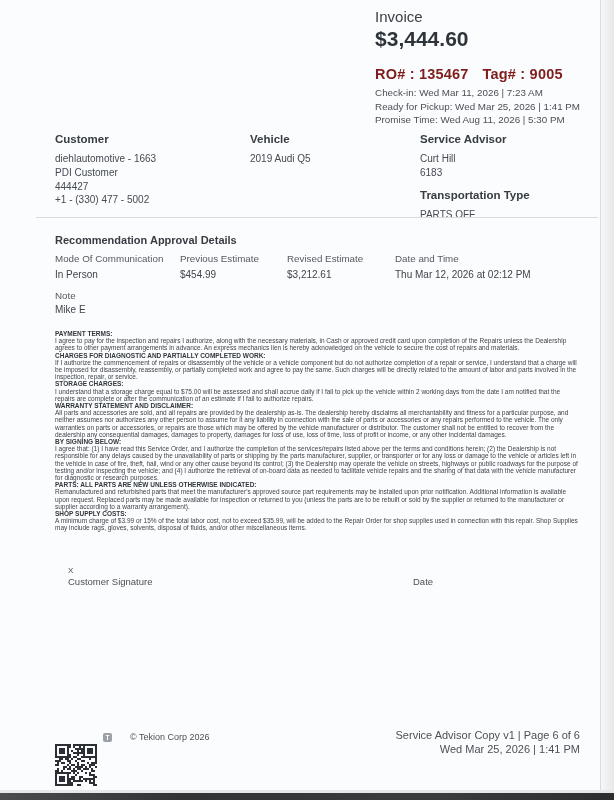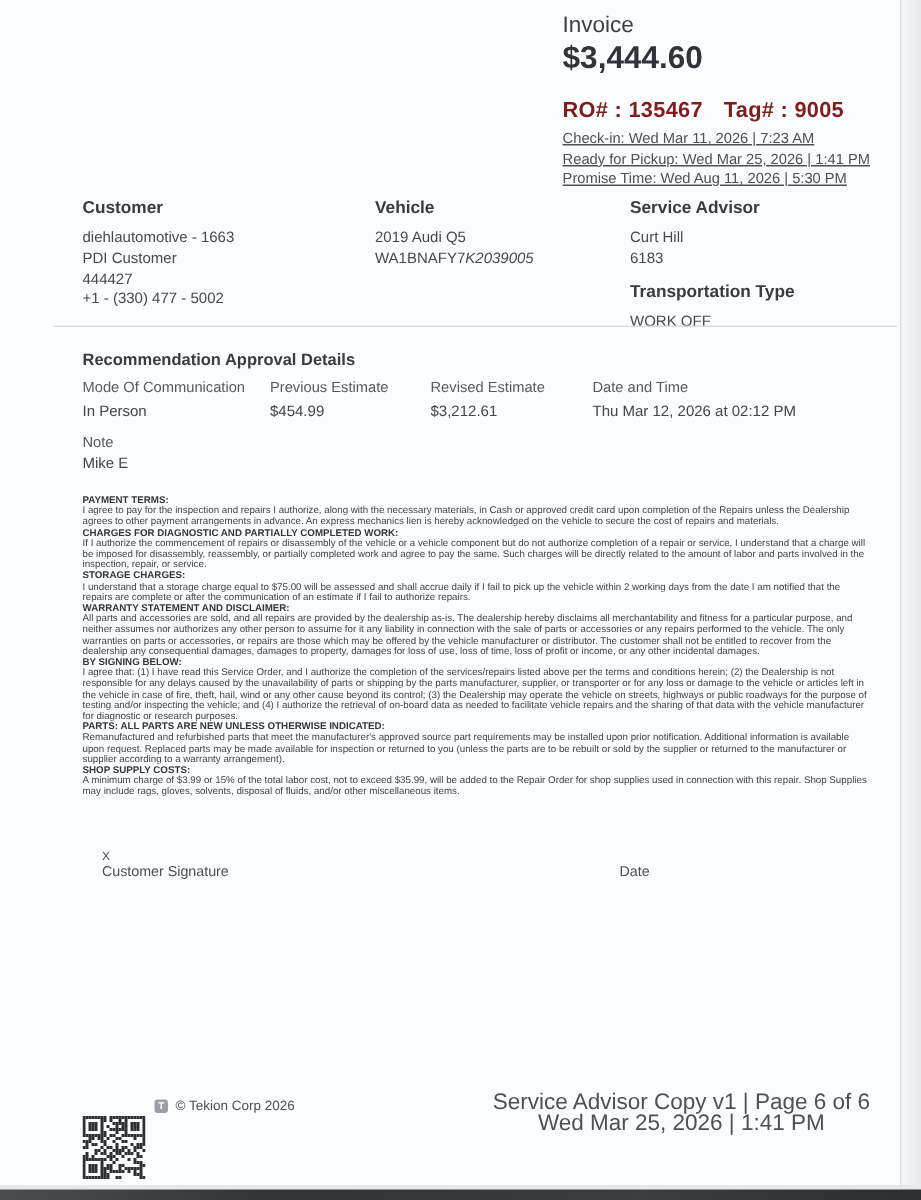--- a/index.html
+++ b/index.html
@@ -11,21 +11,21 @@
     -webkit-font-smoothing:antialiased;
   }
   .abs{position:absolute;}
 
   
   .header{top:8px;right:34px;text-align:left;}
   .invoice-label{font-size:15px;color:#3a4046;}
   .invoice-total{font-size:21px;font-weight:700;color:#2e343a;margin-top:2px;}
   .ro-line{font-size:14.5px;font-weight:700;color:#7f1d1d;margin-top:15px;letter-spacing:.2px;}
   .ro-line .sep{display:inline-block;width:14px;}
-  .hdr-dates{font-size:9.8px;line-height:13.5px;color:#4a5057;margin-top:4px;text-decoration:underline;}
+  .hdr-dates{font-size:9.8px;line-height:13.5px;color:#4a5057;margin-top:4px;}
 
   
   .col-h{font-size:11.5px;font-weight:700;color:#363c42;margin-bottom:7px;}
   .col-row{font-size:10px;line-height:13.8px;color:#434a51;}
   .vin-italic{font-style:italic;}
 
   .rule{border-top:1px solid #d9dbde;height:0;}
 
   .rec-title{font-size:11px;font-weight:700;color:#363c42;}
   .cell-label{font-size:9.8px;color:#545a61;margin-bottom:5px;}
@@ -35,21 +35,21 @@
   .terms{font-size:6.5px;line-height:7.2px;color:#3e444b;text-align:left;}
   .term-h{font-weight:700;color:#31373d;}
   .term-b{}
 
   
   .sig-x{font-size:8px;color:#4a5056;}
   .sig-label{font-size:9.5px;color:#4a5056;}
 
   
   .foot-text{font-size:9px;color:#4b5157;}
-  .foot-right{text-align:center;font-size:15px;line-height:14px;color:#4b5157;}
+  .foot-right{text-align:right;font-size:11px;line-height:14px;color:#4b5157;}
   .tekion-logo{width:9px;height:9px;border-radius:2px;background:#9aa0a6;color:#ffffff;
     font-size:6.5px;font-weight:700;display:flex;align-items:center;justify-content:center;}
 
   
   .scan-right{top:0;right:0;width:13px;height:100%;
     background:linear-gradient(to right, rgba(120,128,136,0.04), rgba(120,128,136,0.16));
     border-left:1px solid rgba(0,0,0,0.05);}
   .scan-bottom-light{bottom:7px;left:0;right:0;height:3px;background:#e6e8ea;}
   .scan-bottom{bottom:0;left:0;right:0;height:7px;
     background:linear-gradient(to right,#4a4c4e,#313334 30%,#3a3c3e 70%,#2c2e30);}
@@ -73,29 +73,28 @@
   <div class="col-h">Customer</div>
   <div class="col-row">diehlautomotive - 1663</div>
   <div class="col-row">PDI Customer</div>
   <div class="col-row">444427</div>
   <div class="col-row">+1 - (330) 477 - 5002</div>
 </div>
 
 <div class="abs" style="top:133px;left:250px;width:165px;">
   <div class="col-h">Vehicle</div>
   <div class="col-row">2019 Audi Q5</div>
-  <div class="col-row"><span>WA1BNAFY7</span><span class="vin-italic">K2039005</span></div>
 </div>
 
 <div class="abs" style="top:133px;left:420px;width:160px;">
   <div class="col-h">Service Advisor</div>
   <div class="col-row">Curt Hill</div>
   <div class="col-row">6183</div>
   <div class="col-h" style="margin-top:9px;">Transportation Type</div>
-  <div class="col-row">WORK OFF</div>
+  <div class="col-row">PARTS OFF</div>
 </div>
 
 <div class="abs rule" style="top:217px;left:36px;right:16px;"></div>
 
 <div class="abs rec-title" style="top:234px;left:55px;">Recommendation Approval Details</div>
 
 <div class="abs" style="top:253px;left:55px;">
   <div class="cell-label">Mode Of Communication</div>
   <div class="cell-value">In Person</div>
 </div>
@@ -143,21 +142,21 @@
   <div>
     <div class="term-h">SHOP SUPPLY COSTS:</div>
     <div class="term-b">A minimum charge of $3.99 or 15% of the total labor cost, not to exceed $35.99, will be added to the Repair Order for shop supplies used in connection with this repair. Shop Supplies may include rags, gloves, solvents, disposal of fluids, and/or other miscellaneous items.</div>
   </div>
 </div>
 
 <div class="abs sig-x" style="top:566px;left:68px;">X</div>
 <div class="abs sig-label" style="top:576px;left:68px;">Customer Signature</div>
 <div class="abs sig-label" style="top:576px;left:413px;">Date</div>
 
-<div class="abs" style="top:732px;left:103px;display:flex;align-items:center;gap:5px;">
+<div class="abs" style="top:732px;left:103px;display:flex;align-items:center;gap:18px;">
   <span class="tekion-logo">T</span>
   <span class="foot-text">© Tekion Corp 2026</span>
 </div>
 
 <div class="abs foot-right" style="top:728px;right:34px;">
   <div>Service Advisor Copy v1 | Page 6 of 6</div>
   <div>Wed Mar 25, 2026 | 1:41 PM</div>
 </div>
 
 <div class="abs qr" style="top:744px;left:55px;"><svg width="42" height="42" viewBox="0 0 42 42" fill="#2c3034" xmlns="http://www.w3.org/2000/svg">

